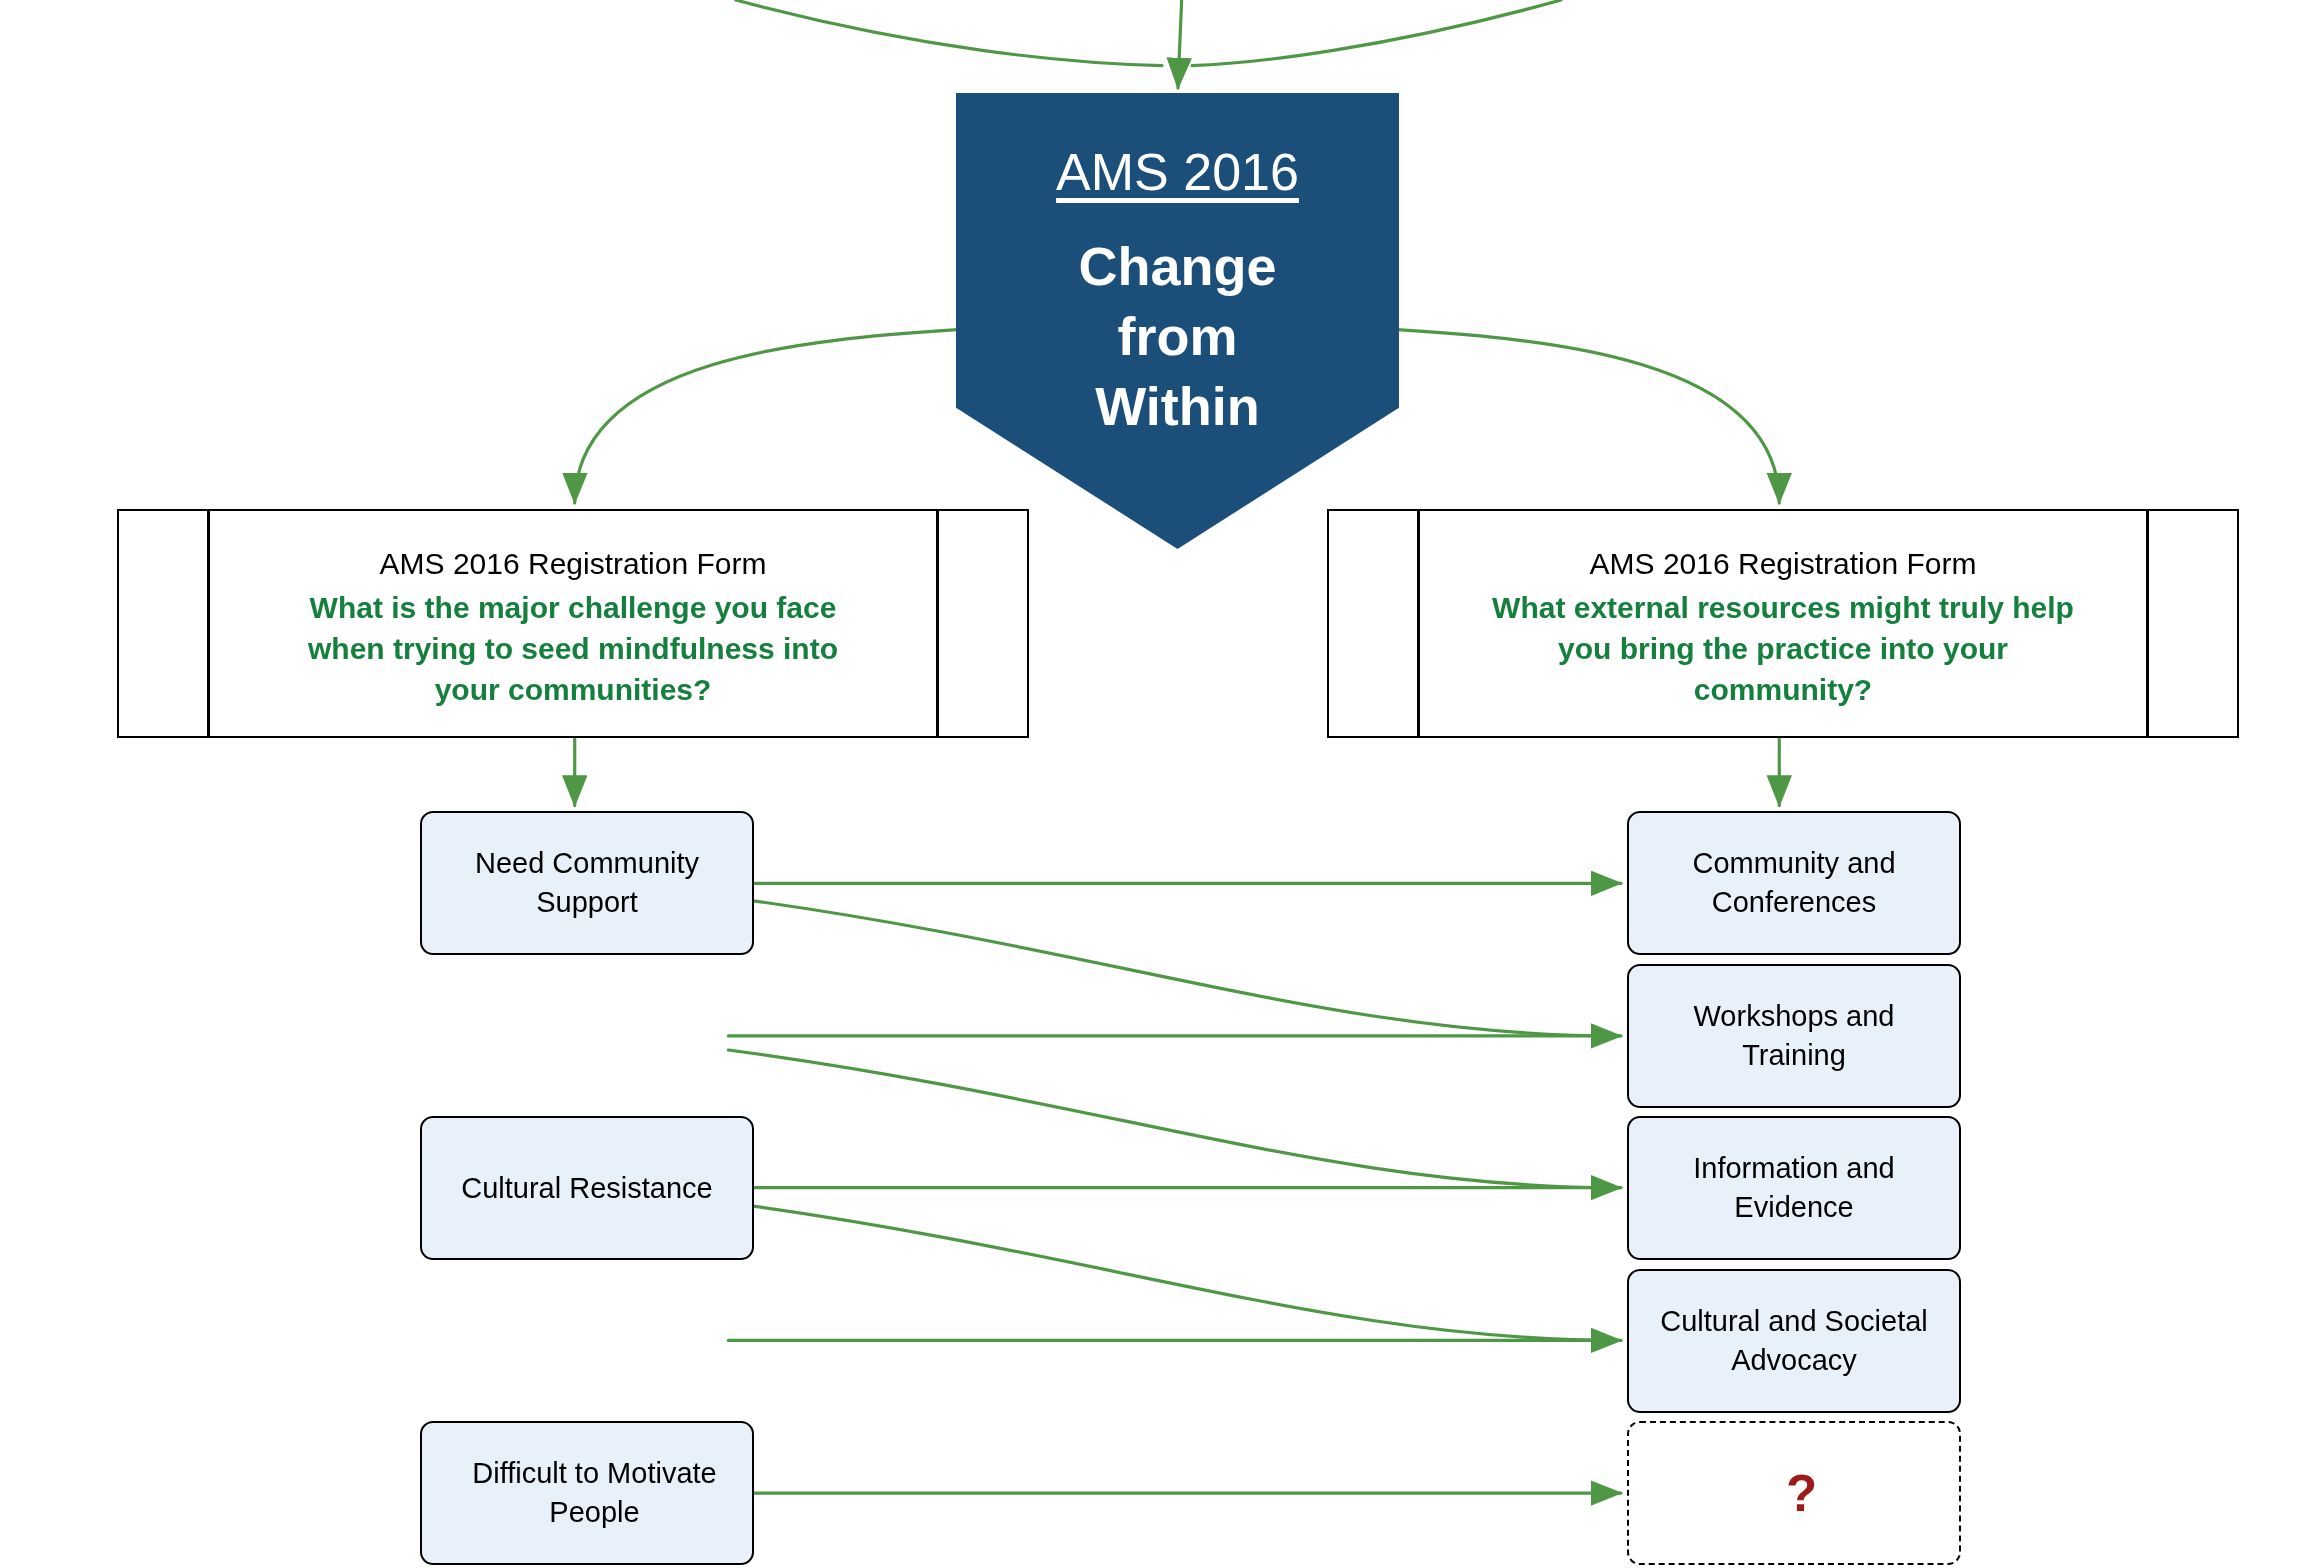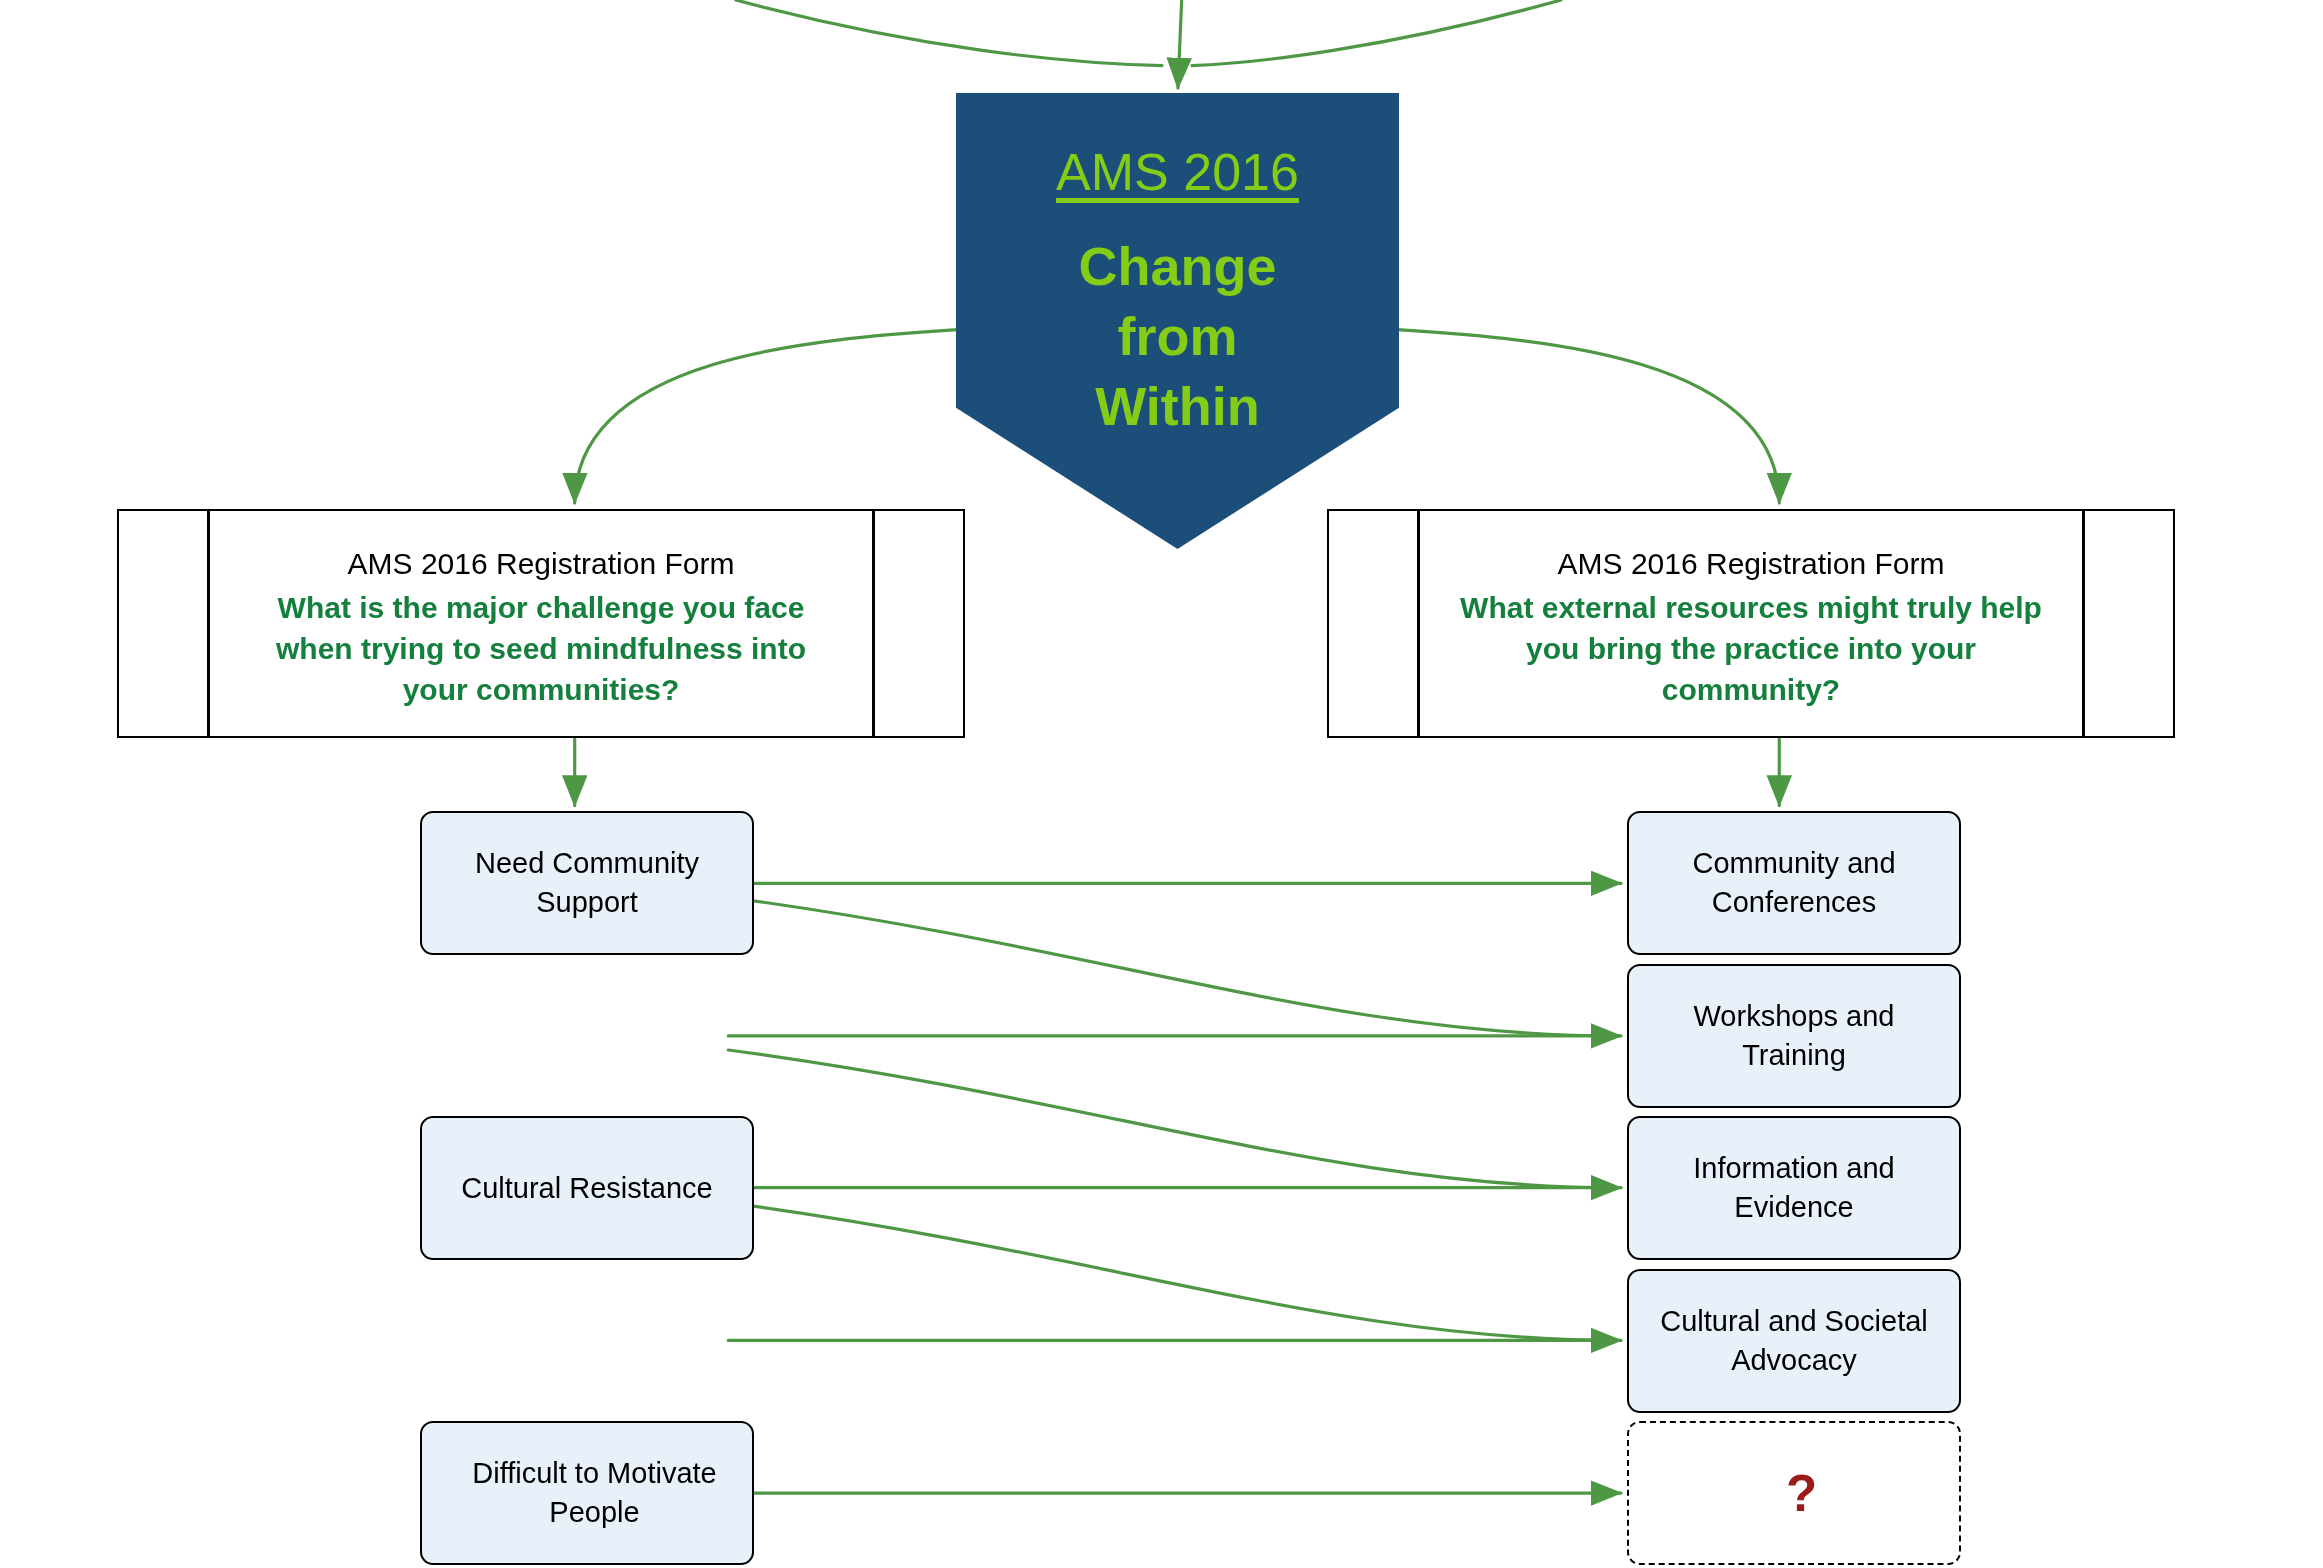--- a/index.html
+++ b/index.html
@@ -22,21 +22,21 @@
     pointer-events: none;
   }
 
   
   .banner {
     position: absolute;
     left: 956px; top: 93px;
     width: 443px; height: 456px;
     background: #1b4e79;
     clip-path: polygon(0% 0%, 100% 0%, 100% 69%, 50% 100%, 0% 69%);
-    color: #84cc16;
+    color: #ffffff;
     text-align: center;
     box-sizing: border-box;
   }
   .banner-title {
     margin-top: 49px;
     font-size: 52px;
     font-weight: 400;
     text-decoration: underline;
     text-underline-offset: 7.5px;
   }
@@ -45,21 +45,21 @@
     max-width: 281px;
     font-size: 54px;
     font-weight: 700;
     line-height: 70px;
   }
 
   
   .form-box {
     position: absolute;
     top: 509px;
-    width: 848px; height: 229px;
+    width: 912px; height: 229px;
     background: #ffffff;
     border: 2.8px solid #000000;
     box-sizing: border-box;
     text-align: center;
   }
   .form-box.left  { left: 117px; }
   .form-box.right { left: 1327px; }
   .form-bar {
     position: absolute;
     top: 0; bottom: 0;

